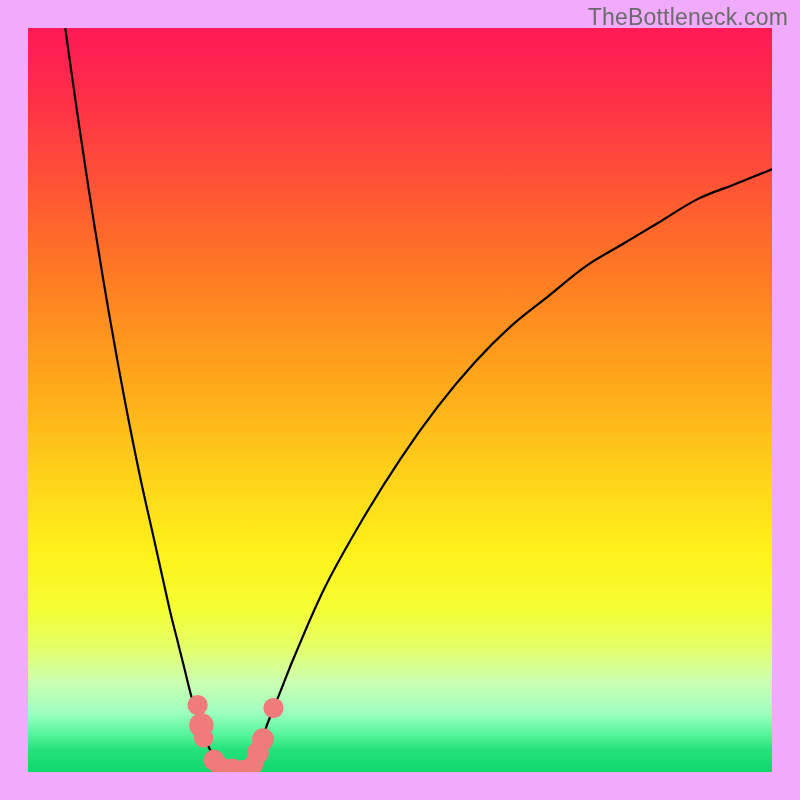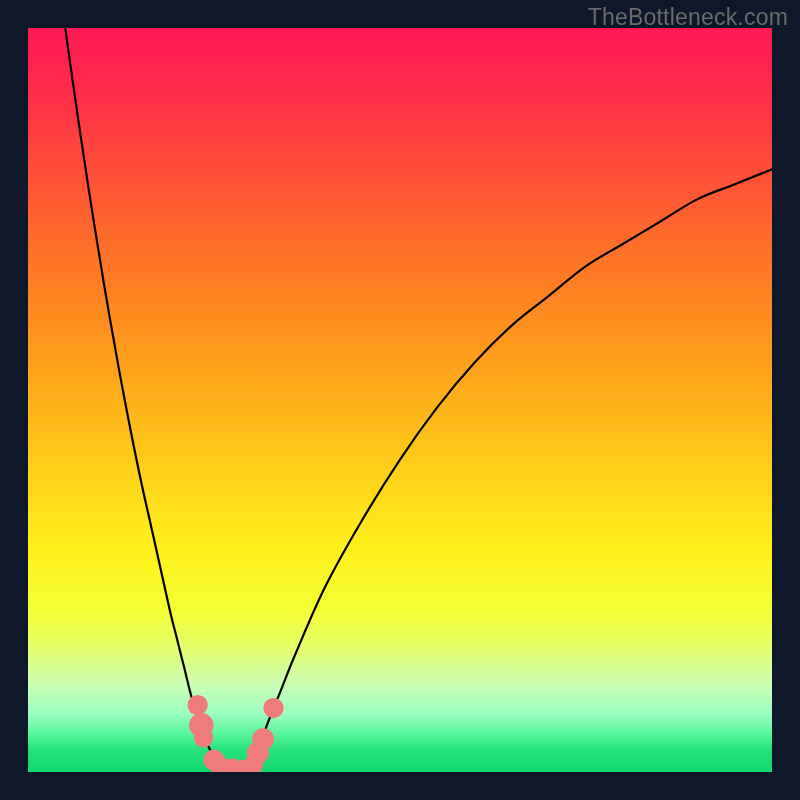--- a/index.html
+++ b/index.html
@@ -8,21 +8,21 @@
     width: 800px;
     height: 800px;
     overflow: hidden;
     background: #000;
     font-family: Arial, Helvetica, sans-serif;
   }
   .frame {
     position: relative;
     width: 800px;
     height: 800px;
-    background: #0f172a;
+    background: #f0abfc;
     text-align: center;
   }
   .plot-area {
     position: absolute;
     left: 28px;
     top: 28px;
     width: 744px;
     height: 744px;
     background: linear-gradient(to bottom,
       #ff1a56 0%,

